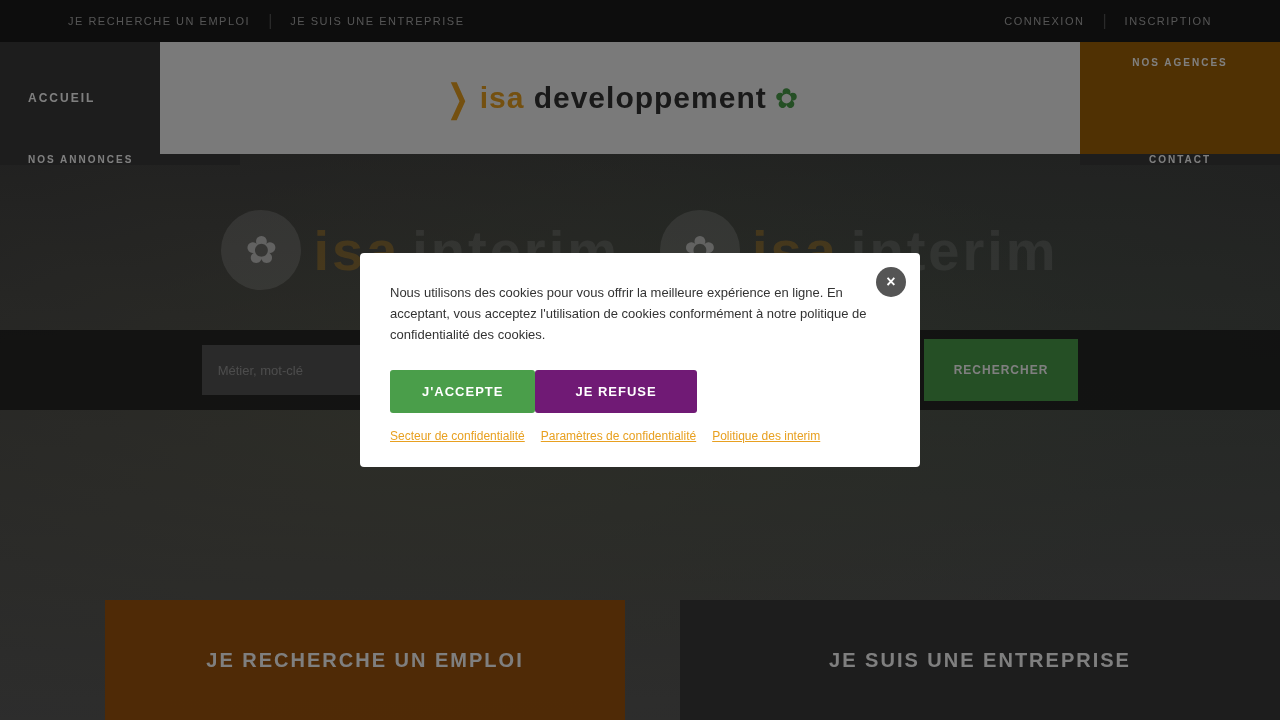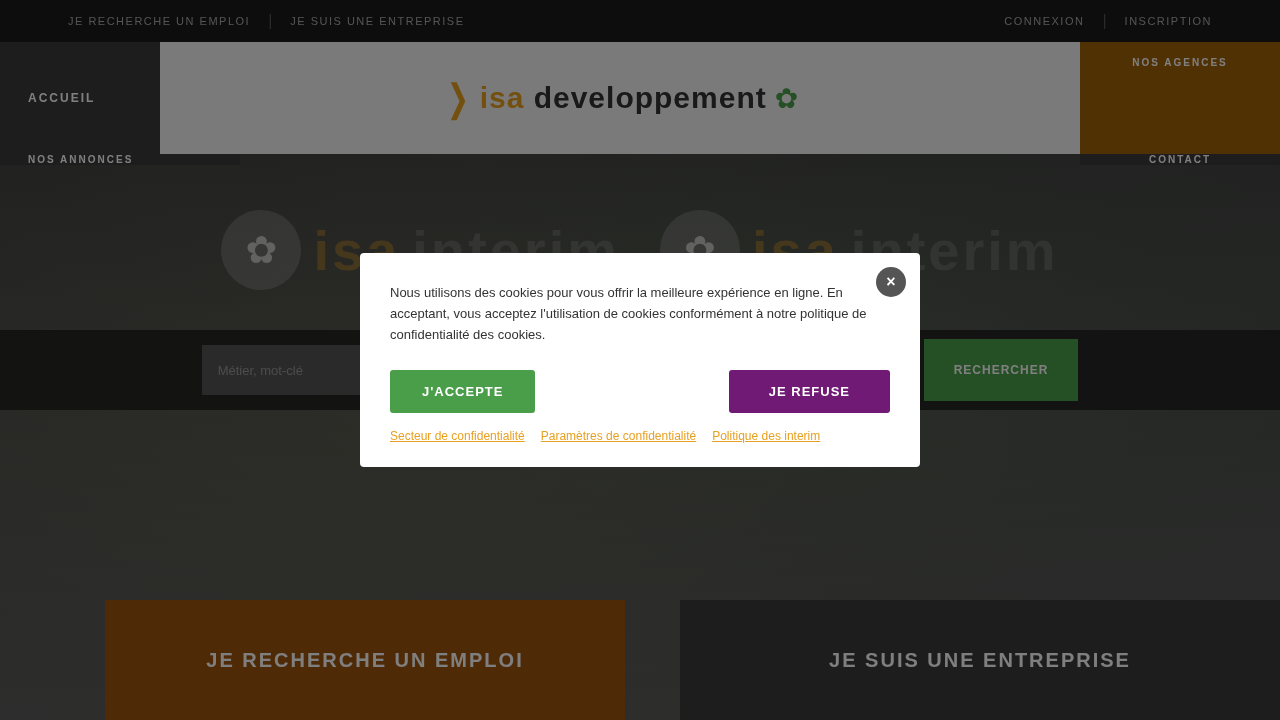--- a/index.html
+++ b/index.html
@@ -297,21 +297,21 @@
     }
     .cookie-text {
       font-size: 13px;
       color: #333;
       line-height: 1.6;
       margin-bottom: 24px;
     }
     .cookie-buttons {
       display: flex;
       align-items: center;
-      justify-content: space-between;
+      justify-content: flex-start;
       margin-bottom: 16px;
     }
     .btn-accept {
       background: #4a9e4a;
       color: #fff;
       border: none;
       padding: 14px 32px;
       font-size: 13px;
       font-weight: bold;
       letter-spacing: 1px;

